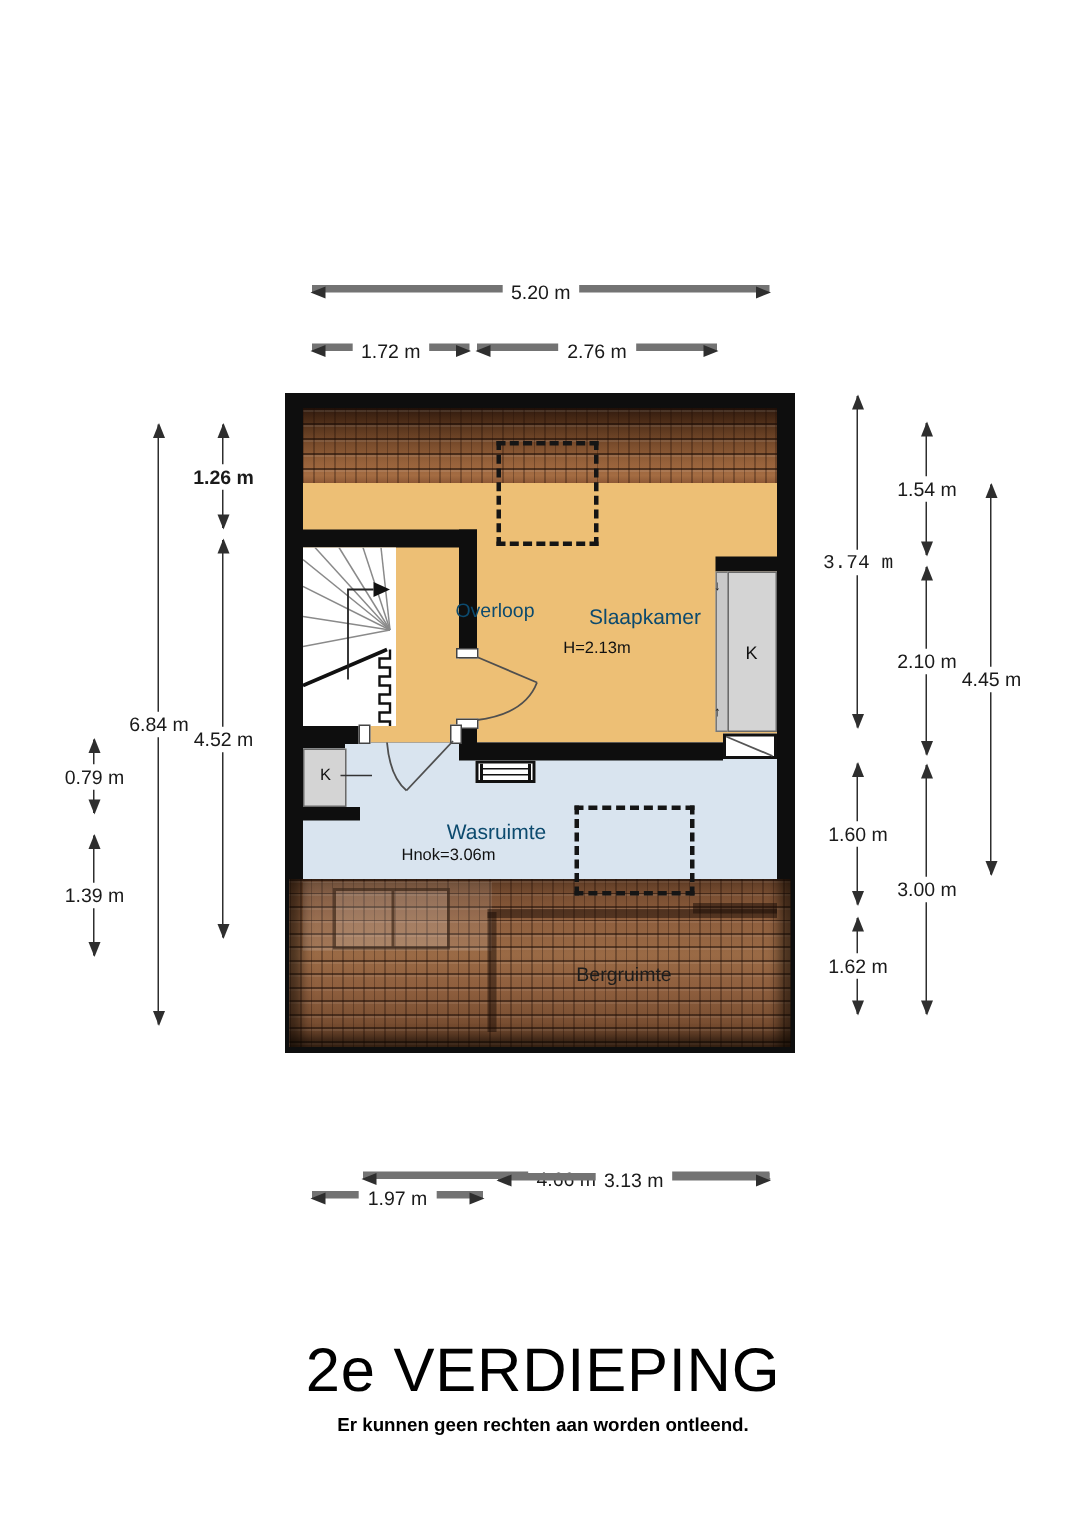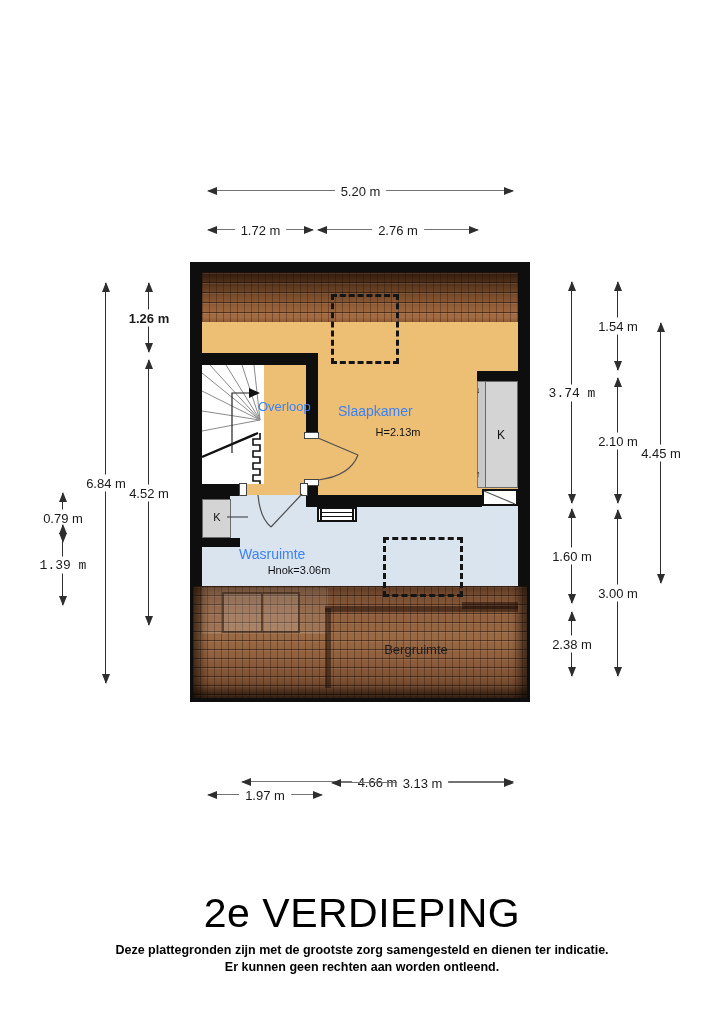--- a/index.html
+++ b/index.html
@@ -40,28 +40,28 @@
   .jamb{background:#fff;border:1px solid #444;box-sizing:border-box;}
   .skylight{border:3.5px dashed #151515;box-sizing:border-box;background:transparent;}
   .diagbox{background:#fff;border:2px solid #111;box-sizing:border-box;}
   .radiator{background:#fff;border:2px solid #111;box-sizing:border-box;}
   .shade{background:rgba(25,12,6,0.5);}
   .lightzone{background:rgba(255,255,255,0.10);}
   .dormer{border:2px solid rgba(45,25,12,0.6);background:rgba(255,255,255,0.10);box-sizing:border-box;}
   .dormer-div{position:absolute;top:0;bottom:0;left:50%;border-left:2px solid rgba(45,25,12,0.6);}
 
   
-  .room-label{font-size:14px;color:#3b82f6;white-space:nowrap;}
+  .room-label{font-size:14px;color:#0c4a6e;text-align:center;white-space:nowrap;margin-left:32px;}
   .room-sub{font-size:11px;color:#111;text-align:center;white-space:nowrap;}
   .k-label{font-size:12px;color:#111;text-align:center;}
   .berg-label{font-size:13px;color:#1d1d1d;text-align:center;white-space:nowrap;}
   .slide-mark{font-size:9px;color:#222;line-height:1;}
 
   
-  .hdim{position:absolute;height:0;border-top:1px solid #737373;}
+  .hdim{position:absolute;height:0;border-top:5px solid #737373;}
   .hdim .a-l{position:absolute;left:-1px;top:-4.5px;width:0;height:0;
     border-top:4px solid transparent;border-bottom:4px solid transparent;border-right:10px solid #2e2e2e;}
   .hdim .a-r{position:absolute;right:-1px;top:-4.5px;width:0;height:0;
     border-top:4px solid transparent;border-bottom:4px solid transparent;border-left:10px solid #2e2e2e;}
   .hdim .lbl{position:absolute;left:50%;top:0;transform:translate(-50%,-50%);
     background:#fff;padding:0 6px;font-size:13px;white-space:nowrap;}
   .vdim{position:absolute;width:0;border-left:1px solid #2e2e2e;}
   .vdim .a-t{position:absolute;top:-1px;left:-4.5px;width:0;height:0;
     border-left:4px solid transparent;border-right:4px solid transparent;border-bottom:10px solid #2e2e2e;}
   .vdim .a-b{position:absolute;bottom:-1px;left:-4.5px;width:0;height:0;
@@ -215,40 +215,40 @@
   <div class="vdim" style="left:105px;top:283px;height:400px;">
     <span class="a-t"></span>
       <span class="a-b"></span>
     <span class="lbl">6.84 m</span>
   </div>
   <div class="vdim" style="left:62px;top:493px;height:49px;">
     <span class="a-t"></span>
       <span class="a-b"></span>
     <span class="lbl">0.79 m</span>
   </div>
-  <div class="vdim" style="left:62px;top:525px;height:80px;font-family:Liberation Mono, monospace;">
+  <div class="vdim" style="left:62px;top:557px;height:80px;">
     <span class="a-t"></span>
       <span class="a-b"></span>
     <span class="lbl">1.39 m</span>
   </div>
 
-  <div class="vdim" style="left:571px;top:282px;height:221px;font-family:Liberation Mono, monospace;">
+  <div class="vdim" style="left:571px;top:264px;height:221px;font-family:Liberation Mono, monospace;">
     <span class="a-t"></span>
       <span class="a-b"></span>
     <span class="lbl">3.74 m</span>
   </div>
   <div class="vdim" style="left:571px;top:509px;height:94px;">
     <span class="a-t"></span>
       <span class="a-b"></span>
     <span class="lbl">1.60 m</span>
   </div>
   <div class="vdim" style="left:571px;top:612px;height:64px;">
     <span class="a-t"></span>
       <span class="a-b"></span>
-    <span class="lbl">2.38 m</span>
+    <span class="lbl">1.62 m</span>
   </div>
   <div class="vdim" style="left:617px;top:282px;height:88px;">
     <span class="a-t"></span>
       <span class="a-b"></span>
     <span class="lbl">1.54 m</span>
   </div>
   <div class="vdim" style="left:617px;top:378px;height:125px;">
     <span class="a-t"></span>
       <span class="a-b"></span>
     <span class="lbl">2.10 m</span>
@@ -259,17 +259,16 @@
     <span class="lbl">3.00 m</span>
   </div>
   <div class="vdim" style="left:660px;top:323px;height:260px;">
     <span class="a-t"></span>
       <span class="a-b"></span>
     <span class="lbl">4.45 m</span>
   </div>
 
   <div class="title">2e VERDIEPING</div>
   <div class="footer">
-    <div>Deze plattegronden zijn met de grootste zorg samengesteld en dienen ter indicatie.</div>
     <div>Er kunnen geen rechten aan worden ontleend.</div>
   </div>
 
 </div>
 
 </body></html>

